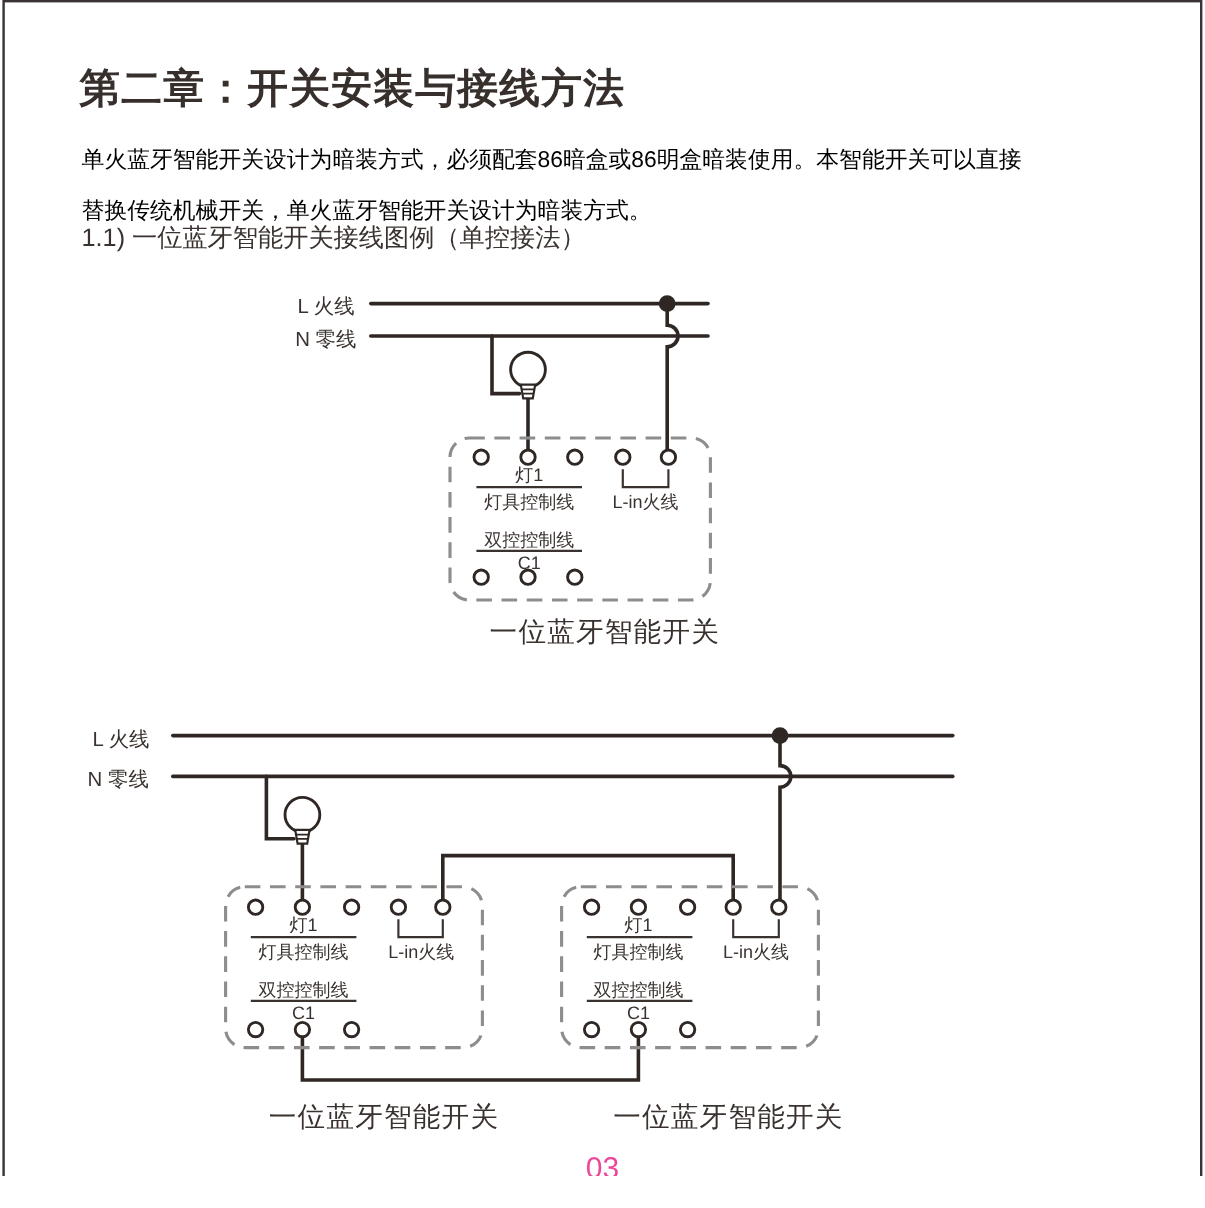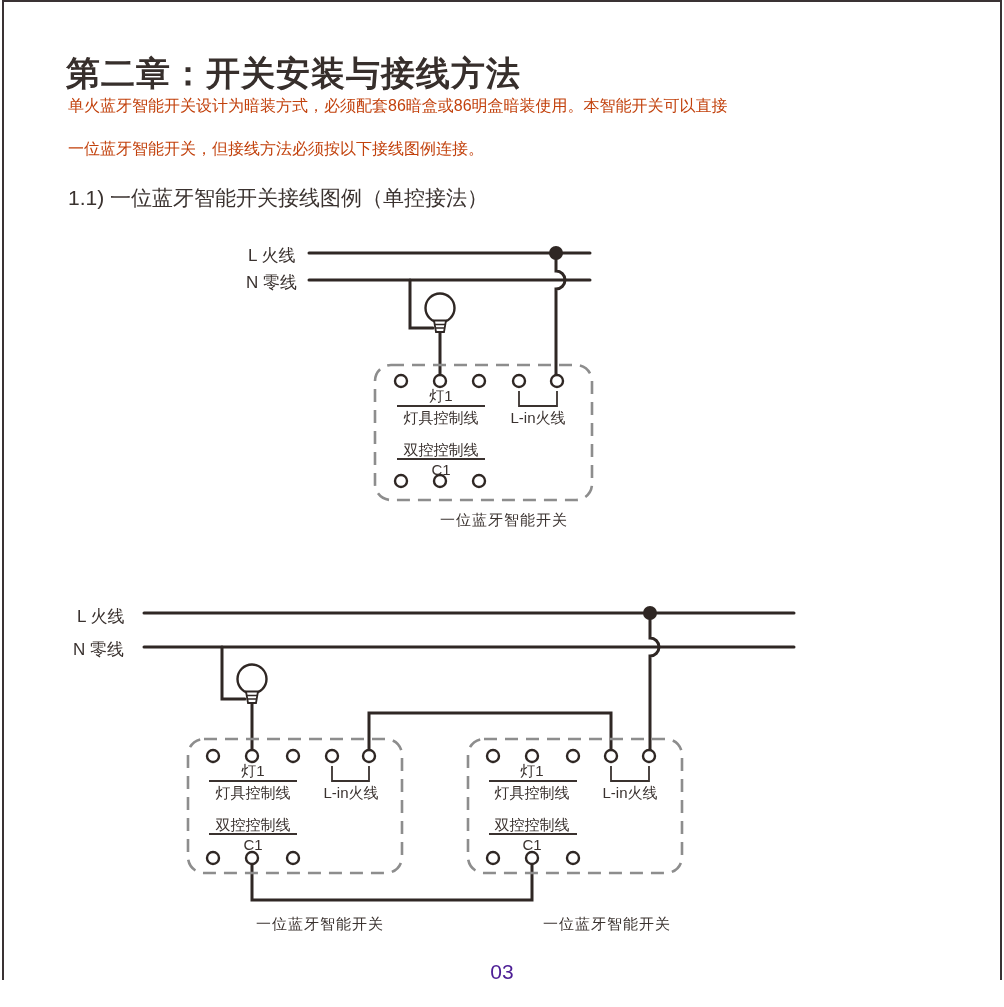--- a/index.html
+++ b/index.html
@@ -9,50 +9,50 @@
   }
   .frame{
     position:absolute;left:2px;top:0;width:1000px;height:1000px;
     border:2px solid #3a3234;box-sizing:border-box;
   }
   .title{
     position:absolute;left:66px;top:51px;margin:0;
     font-size:34px;font-weight:700;letter-spacing:1px;color:#372f2c;white-space:nowrap;
   }
   .intro{
-    position:absolute;left:68px;top:84px;width:900px;
-    font-size:16px;line-height:43px;color:#c2410c;
+    position:absolute;left:68px;top:112px;width:900px;
+    font-size:19px;line-height:43px;color:#000000;
   }
   .sec-heading{
     position:absolute;left:68px;font-size:21px;color:#3a322f;white-space:nowrap;
   }
   .diagram{position:absolute;text-decoration:underline;}
   .diagram svg{position:absolute;left:0;top:0;}
   .lbl{position:absolute;white-space:nowrap;color:#3a322f;}
   .lbl.c{transform:translateX(-50%);}
   .f17{font-size:17px;}
   .f15{font-size:15px;}
-  .cap{font-size:15px;letter-spacing:1px;}
+  .cap{font-size:23px;letter-spacing:1px;}
   .page-number{
     position:absolute;left:0;top:960px;width:1004px;text-align:center;
-    font-size:21px;color:#4c1d95;
+    font-size:25px;color:#ec4899;
   }
 </style>
 </head>
 <body>
 
 <div class="page">
 
   <div class="frame"></div>
 
   <h1 class="title">第二章：开关安装与接线方法</h1>
 
   <div class="intro">
     <div>单火蓝牙智能开关设计为暗装方式，必须配套86暗盒或86明盒暗装使用。本智能开关可以直接</div>
-    <div>一位蓝牙智能开关，但接线方法必须按以下接线图例连接。</div>
+    <div>替换传统机械开关，单火蓝牙智能开关设计为暗装方式。</div>
   </div>
 
   <div class="sec-heading" style="top:184px;">1.1) 一位蓝牙智能开关接线图例（单控接法）</div>
 
   <div class="diagram" style="left:230px;top:240px;width:400px;height:305px;">
     <svg width="400" height="305" viewBox="0 0 400 305">
       <g stroke="#2f2724" stroke-width="3" fill="none" stroke-linecap="round">
         <line x1="79" y1="13" x2="360" y2="13"></line>
         <line x1="79" y1="40" x2="360" y2="40"></line>
         <path d="M326,19 V31 A9,9 0 0 1 326,49 V135"></path>

